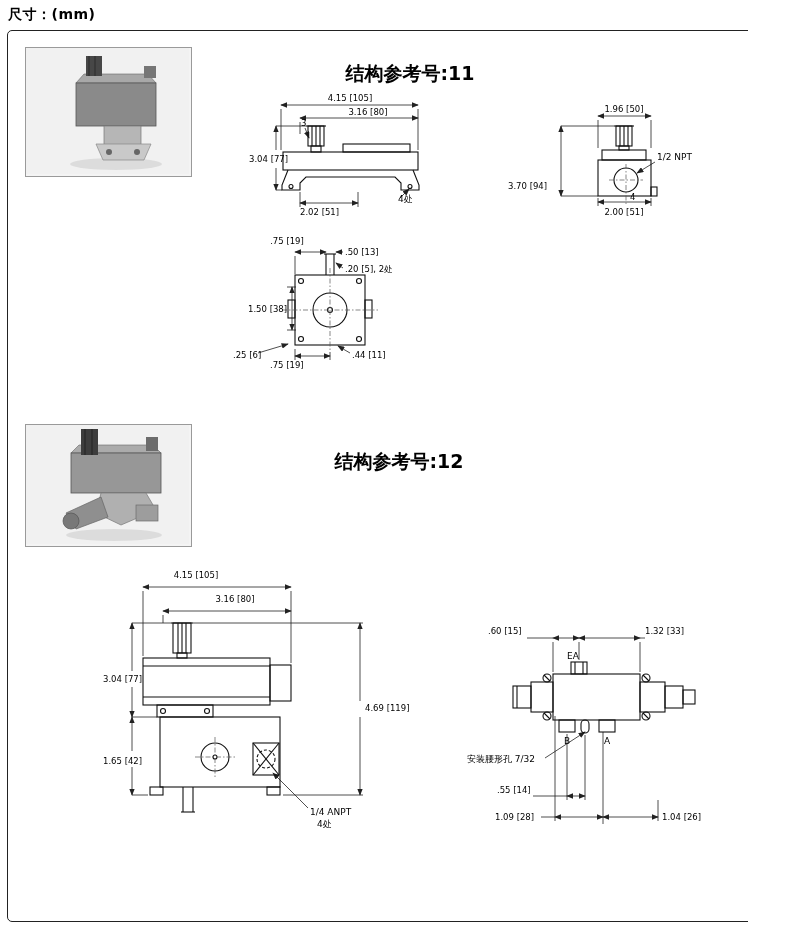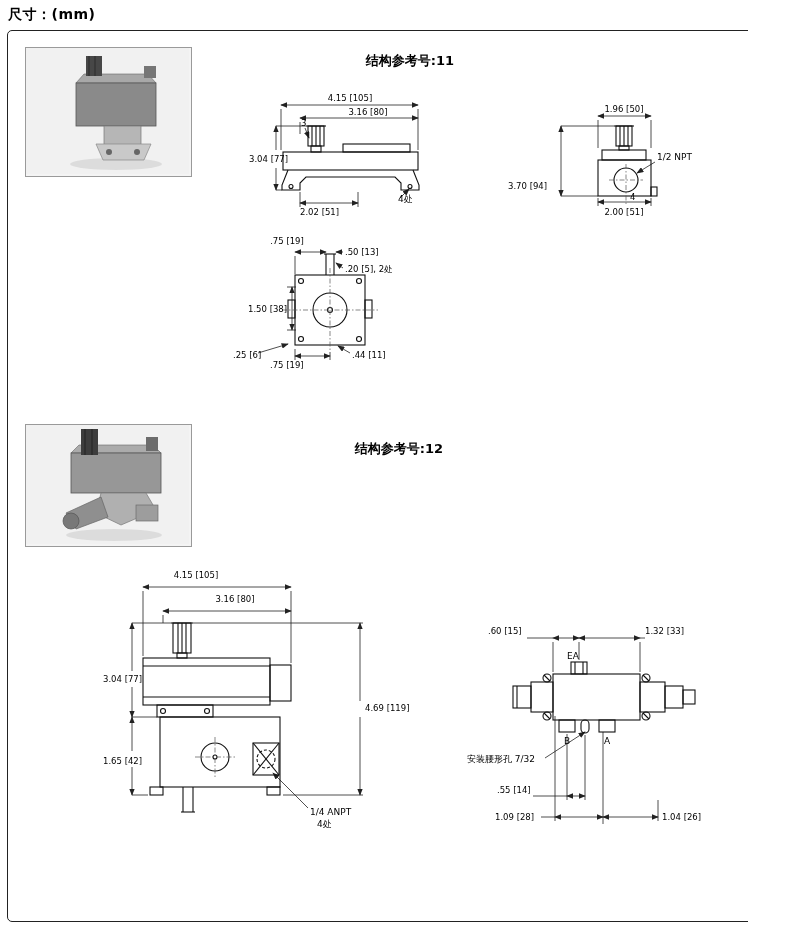--- a/index.html
+++ b/index.html
@@ -2,21 +2,21 @@
 <html><head>
 <meta charset="utf-8">
 <style>
   html,body{margin:0;padding:0;background:#fff;}
   .page{position:relative;width:748px;height:932px;background:#fff;overflow:hidden;
         font-family:"DejaVu Sans",sans-serif;color:#000;}
   .abs{position:absolute;}
   .units{left:8px;top:6px;font-size:14px;font-weight:bold;letter-spacing:.5px;}
   .frame{left:7px;top:30px;width:781px;height:890px;border:1.6px solid #222;border-radius:5px;}
   .photobox{border:1px solid #9a9a9a;background:#f4f4f4;}
-  .sect-title{font-size:13px;font-weight:bold;text-align:center;}
+  .sect-title{font-size:19px;font-weight:bold;text-align:center;margin-top:9px;}
   svg text{font-size:8.5px;fill:#000;stroke:none;font-family:"DejaVu Sans",sans-serif;}
   svg text.lbl{font-size:9px;}
   g.dim{stroke:#222;stroke-width:0.8;fill:none;}
   g.outline{stroke:#111;stroke-width:1.1;fill:none;}
   line.cl{stroke:#555;stroke-width:0.7;stroke-dasharray:5 2 1.5 2;}
 </style>
 </head>
 <body>
 
 <div class="page">

